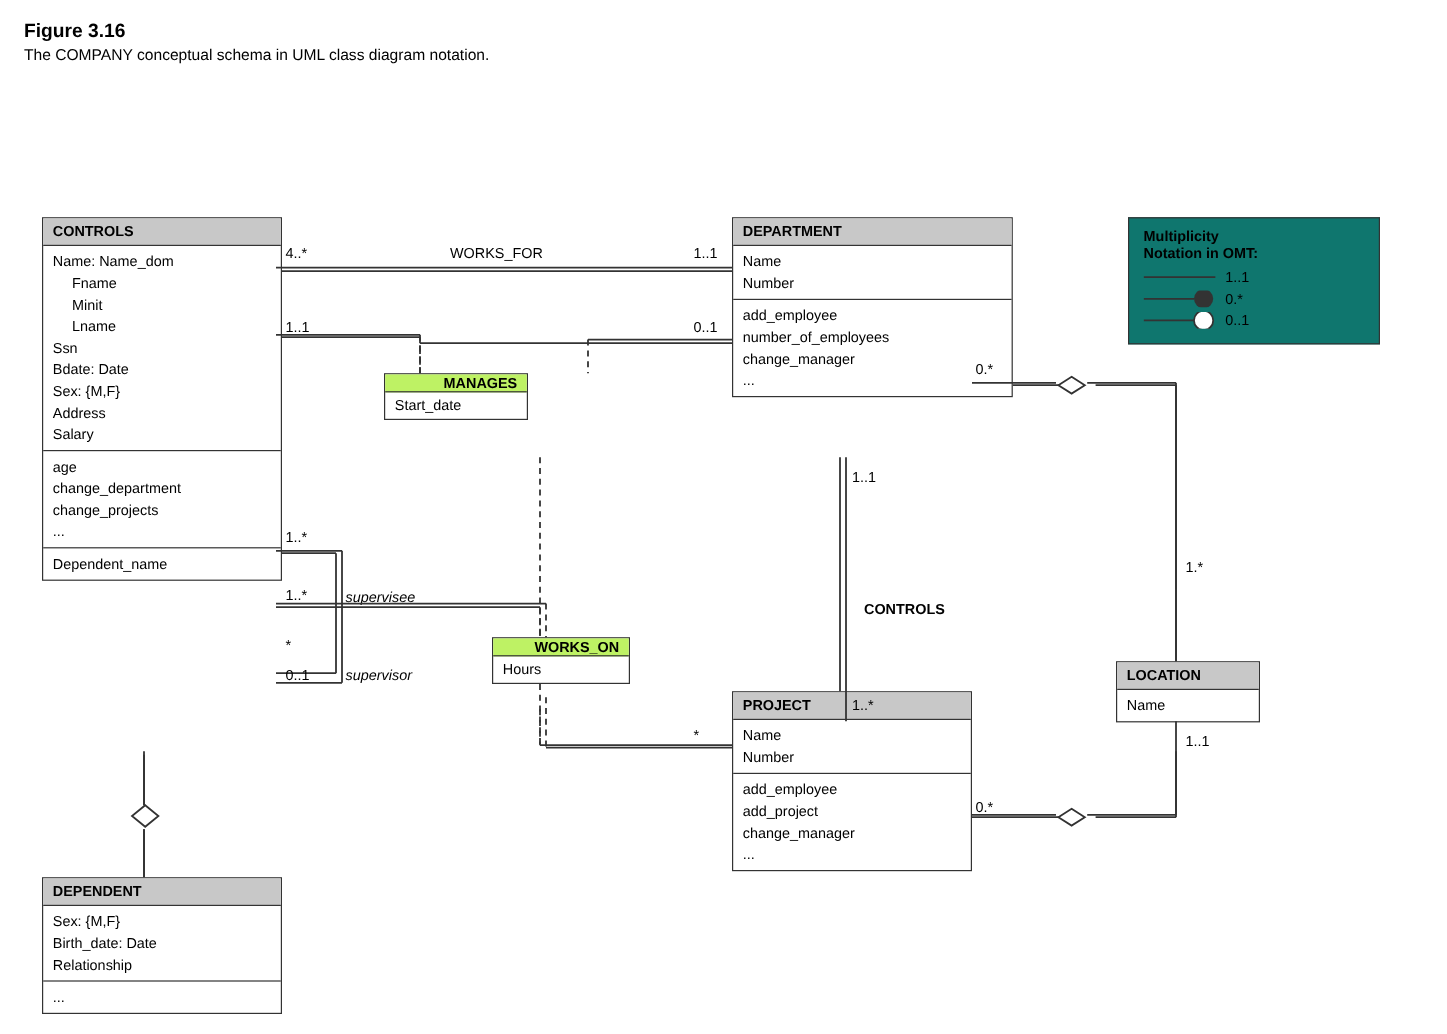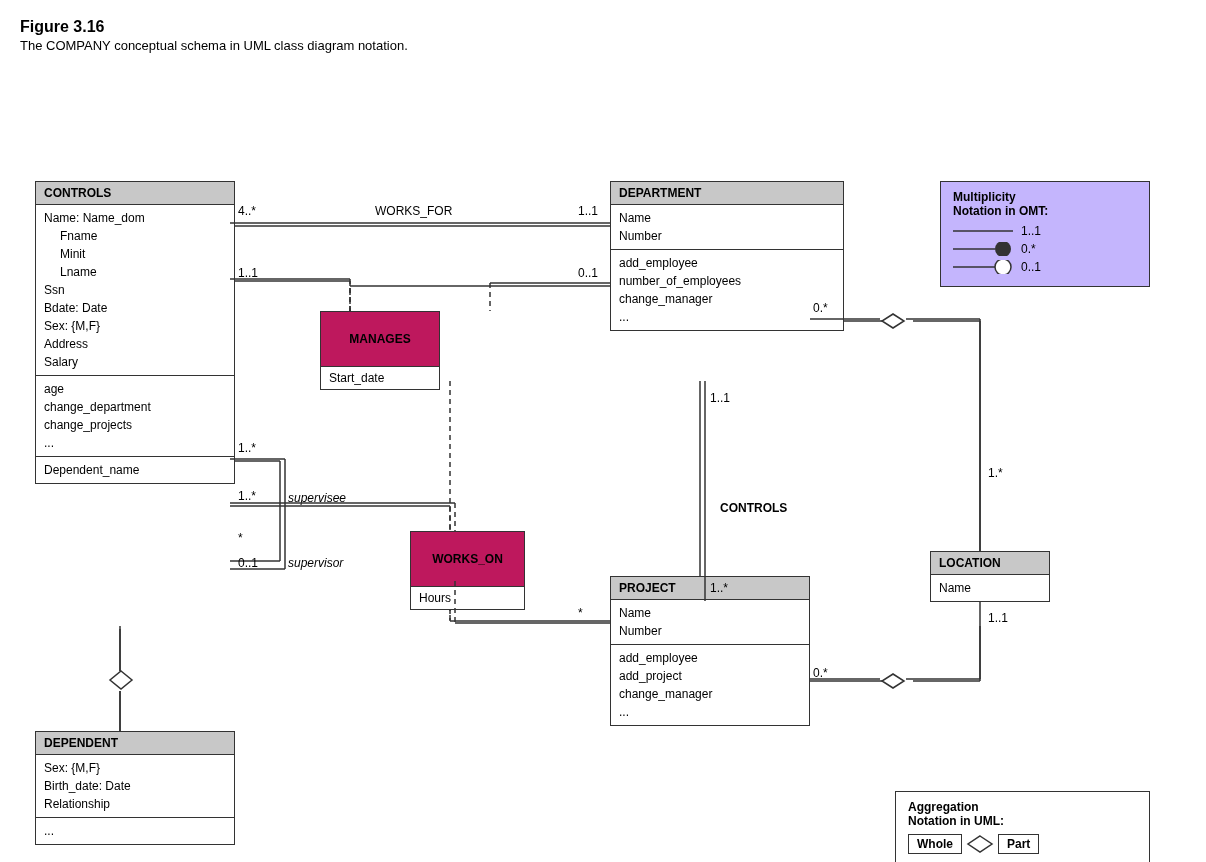--- a/index.html
+++ b/index.html
@@ -48,42 +48,42 @@
       border-bottom: none;
     }
     
     .assoc-box {
       position: absolute;
       border: 1.5px solid #333;
       background: #fff;
       font-size: 12px;
     }
     .assoc-box .assoc-header {
-      background: #be185d;
-      font-weight: bold;
-      padding: 20px 8px;
+      background: #bef264;
+      font-weight: bold;
+      padding: 0 8px;
       border-bottom: 1.5px solid #333;
-      text-align: center;
+      text-align: right;
     }
     .assoc-box .assoc-body {
       padding: 4px 8px;
     }
     
     .svg-overlay {
       position: absolute;
       top: 0; left: 0;
       width: 100%;
       height: 100%;
       pointer-events: none;
     }
     
     .notation-box {
       position: absolute;
       border: 1.5px solid #333;
-      background: #c4b5fd;
+      background: #0f766e;
       padding: 8px 12px;
       font-size: 12px;
     }
     .notation-box .notation-title {
       font-weight: bold;
       margin-bottom: 6px;
     }
     .notation-row {
       display: flex;
       align-items: center;
@@ -276,33 +276,20 @@
     </div>
     <div class="notation-row">
       <svg width="60" height="14">
         <line x1="0" y1="7" x2="42" y2="7" stroke="#333" stroke-width="1.5"></line>
         <circle cx="50" cy="7" r="8" fill="white" stroke="#333" stroke-width="1.5"></circle>
       </svg>
       <span>0..1</span>
     </div>
   </div>
 
-  <div class="aggregation-box" style="left:875px; top:720px; width:255px;">
-    <div class="agg-title">
-      <span>Aggregation</span><br>
-      <span>Notation in UML:</span>
-    </div>
-    <div class="agg-row">
-      <div class="agg-whole-box">Whole</div>
-      <svg width="28" height="20">
-        <polygon points="14,2 26,10 14,18 2,10" fill="white" stroke="#333" stroke-width="1.5"></polygon>
-      </svg>
-      <div class="agg-part-box">Part</div>
-    </div>
-  </div>
 
   <div class="mult-label" style="left:355px; top:133px; font-weight:normal;">WORKS_FOR</div>
 
   <div class="mult-label" style="left:700px; top:430px; font-weight:bold;">CONTROLS</div>
 
   <div class="mult-label" style="left:218px; top:133px;">4..*</div>
   <div class="mult-label" style="left:558px; top:133px;">1..1</div>
 
   <div class="mult-label" style="left:218px; top:195px;">1..1</div>
   <div class="mult-label" style="left:558px; top:195px;">0..1</div>

